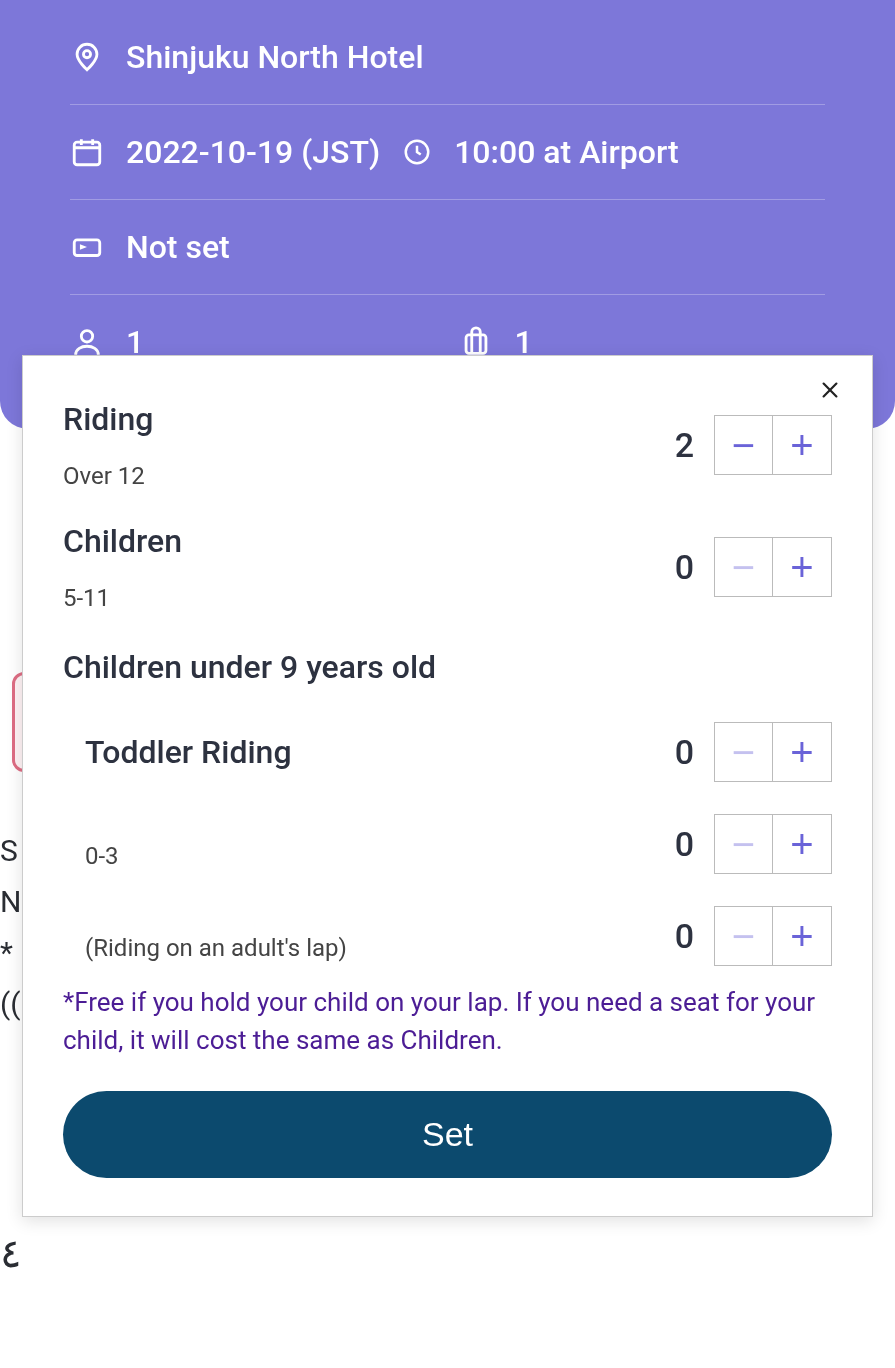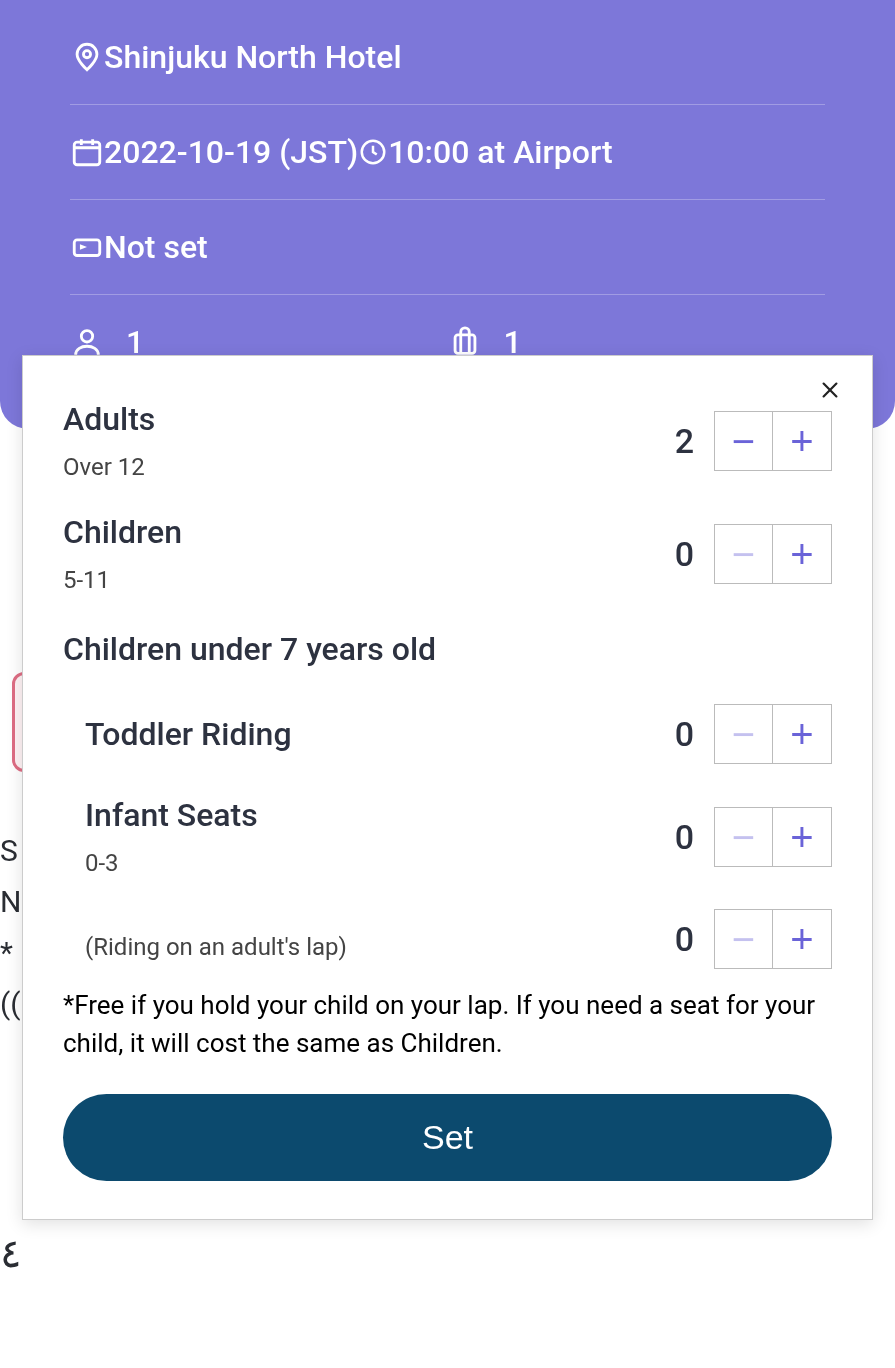--- a/index.html
+++ b/index.html
@@ -6,20 +6,21 @@
   html, body { width: 895px; height: 1368px; font-family: -apple-system, BlinkMacSystemFont, "Segoe UI", Roboto, sans-serif; background: #fff; overflow: hidden; }
   .purple-card {
     background: #7d77d9;
     border-radius: 0 0 28px 28px;
     padding: 10px 70px 40px 70px;
     color: #fff;
   }
   .row {
     display: flex;
     align-items: center;
+    gap: 22px;
     padding: 28px 0;
     border-bottom: 1px solid rgba(255,255,255,0.28);
     font-size: 32px;
     font-weight: 500;
   }
   .row.last { border-bottom: none; }
   .row .icon { width: 34px; height: 34px; flex: 0 0 34px; display: flex; align-items: center; justify-content: center; }
   .row .icon svg { width: 34px; height: 34px; stroke: #fff; fill: none; stroke-width: 2; }
   .row .half { display: flex; align-items: center; gap: 22px; flex: 1; }
   .bg-text { position: absolute; left: 0; font-size: 30px; color: #2a2d33; line-height: 1.7; }
@@ -35,34 +36,34 @@
     position: absolute; top: 16px; right: 24px;
     font-size: 30px; color: #222; cursor: pointer;
     width: 36px; height: 36px; display: flex; align-items: center; justify-content: center;
   }
   .counter-row {
     display: flex; align-items: center; justify-content: space-between;
     padding: 24px 0 8px 0;
   }
   .counter-row.indent { padding-left: 22px; }
   .counter-row .labels .title { font-size: 32px; color: #2d3240; font-weight: 500; }
-  .counter-row .labels .sub { font-size: 24px; color: #444; margin-top: 15px; font-weight: 400; }
+  .counter-row .labels .sub { font-size: 24px; color: #444; margin-top: 24px; font-weight: 400; }
   .counter-row .ctrl { display: flex; align-items: center; gap: 20px; }
   .counter-row .val { font-size: 34px; color: #2d3240; font-weight: 500; min-width: 30px; text-align: right; }
   .stepper { display: flex; border: 1px solid #bbb; }
   .stepper button {
     width: 58px; height: 58px; background: #fff; border: none;
     font-size: 40px; line-height: 1; color: #6a63d8; cursor: pointer;
     display: flex; align-items: center; justify-content: center;
     font-weight: 300;
   }
   .stepper button.minus { border-right: 1px solid #bbb; }
   .stepper button.disabled { color: #c4c1ef; }
   .section-h { font-size: 32px; color: #2d3240; font-weight: 500; padding: 28px 0 12px 0; }
-  .note { font-size: 26px; color: #000000; line-height: 1.45; padding: 10px 0 32px 0; }
+  .note { font-size: 26px; color: #4c1d95; line-height: 1.45; padding: 10px 0 32px 0; }
   .set-btn {
     width: 100%; background: #0c4a6e; color: #fff; border: none;
     border-radius: 60px; font-size: 34px; font-weight: 500;
     padding: 24px 0; cursor: pointer;
   }
 </style>
 </head>
 <body>
 
 <div class="purple-card">
@@ -131,21 +132,21 @@
 
 <div class="modal">
   <div class="close">
     <svg viewBox="0 0 24 24" width="22" height="22">
         <path d="M5 5l14 14M19 5L5 19" stroke="#222" stroke-width="2.4" stroke-linecap="round"></path>
       </svg>
   </div>
 
   <div class="counter-row">
     <div class="labels">
-      <div class="title">Adults</div>
+      <div class="title">Riding</div>
       <div class="sub">Over 12</div>
     </div>
     <div class="ctrl">
       <span class="val">2</span>
       <div class="stepper">
         <button class="minus">−</button>
         <button class="plus">+</button>
       </div>
     </div>
   </div>
@@ -157,38 +158,37 @@
     </div>
     <div class="ctrl">
       <span class="val">0</span>
       <div class="stepper">
         <button class="minus disabled">−</button>
         <button class="plus">+</button>
       </div>
     </div>
   </div>
 
-  <div class="section-h">Children under 7 years old</div>
+  <div class="section-h">Children under 9 years old</div>
 
   <div class="counter-row indent">
     <div class="labels">
       <div class="title">Toddler Riding</div>
     </div>
     <div class="ctrl">
       <span class="val">0</span>
       <div class="stepper">
         <button class="minus disabled">−</button>
         <button class="plus">+</button>
       </div>
     </div>
   </div>
 
   <div class="counter-row indent">
     <div class="labels">
-      <div class="title">Infant Seats</div>
       <div class="sub">0-3</div>
     </div>
     <div class="ctrl">
       <span class="val">0</span>
       <div class="stepper">
         <button class="minus disabled">−</button>
         <button class="plus">+</button>
       </div>
     </div>
   </div>

